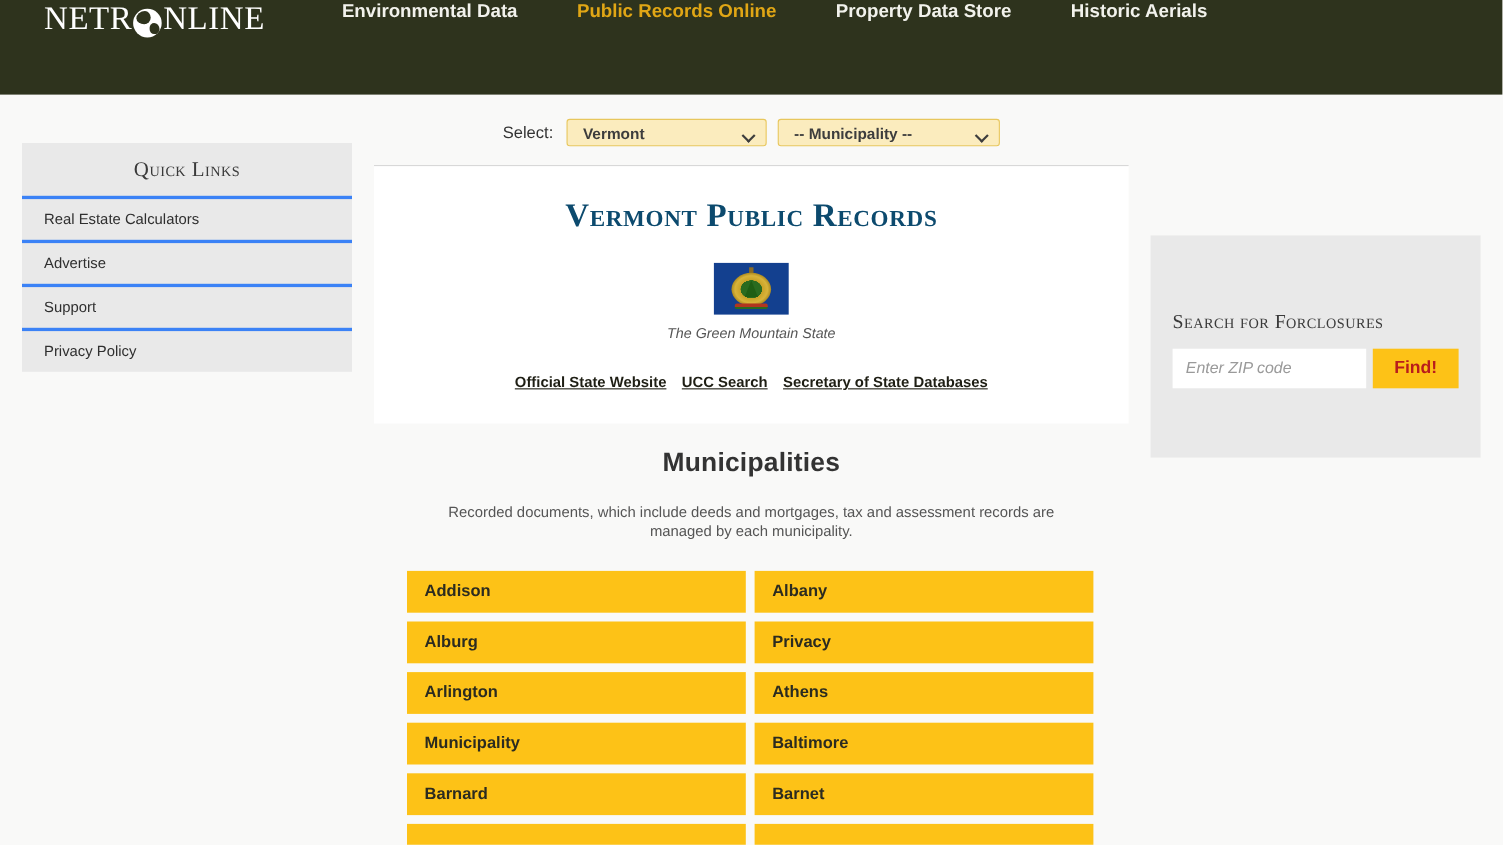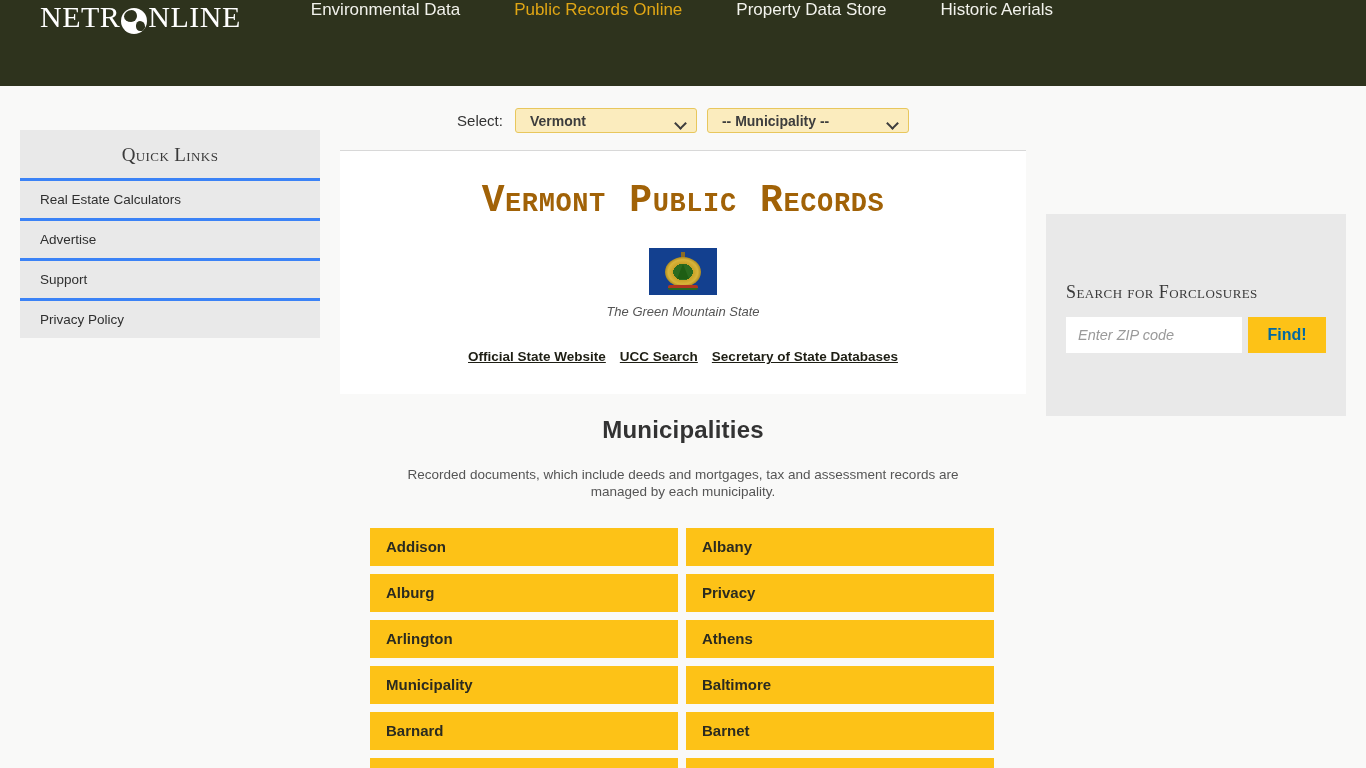--- a/index.html
+++ b/index.html
@@ -57,21 +57,21 @@
     position: absolute;
     right: 2px; bottom: 3px;
     width: 9px; height: 10px;
     background: #2e331d;
     border-radius: 50% 60% 40% 50%;
   }
 
   #main-nav { display: flex; align-items: center; gap: 54px; }
   .nav-link {
     font-size: 17px;
-    font-weight: 400;
+    font-weight: 700;
     color: #f2f2ec;
     text-decoration: none;
     cursor: pointer;
     white-space: nowrap;
   }
   .nav-link.active { color: #e0a615; }
 
   
   #page-body {
     position: relative;
@@ -137,21 +137,21 @@
     padding: 0 12px;
     font-style: italic;
   }
   #zip-input::placeholder { color: #9a9a9a; }
   #find-button {
     width: 86px;
     height: 36px;
     margin-left: 6px;
     border: none;
     background: #fdc217;
-    color: #0369a1;
+    color: #b91c1c;
     font-family: "Liberation Sans", sans-serif;
     font-size: 16px;
     font-weight: bold;
     cursor: pointer;
   }
 
   
   #center-col {
     position: absolute;
     left: 340px;
@@ -195,24 +195,24 @@
     pointer-events: none;
   }
 
   #state-card {
     background: #ffffff;
     border-top: 1px solid #d8d8d8;
     padding: 28px 0 30px 0;
     text-align: center;
   }
   #state-title {
-    font-family: Liberation Mono, monospace;
+    font-family: Liberation Serif, serif;
     font-variant: small-caps;
-    font-size: 38px;
-    color: #a16207;
+    font-size: 30px;
+    color: #0c4a6e;
     letter-spacing: 0.6px;
     margin-bottom: 26px;
   }
 
   
   #state-flag {
     width: 68px; height: 47px;
     margin: 0 auto;
     background: #13408f;
     position: relative;

